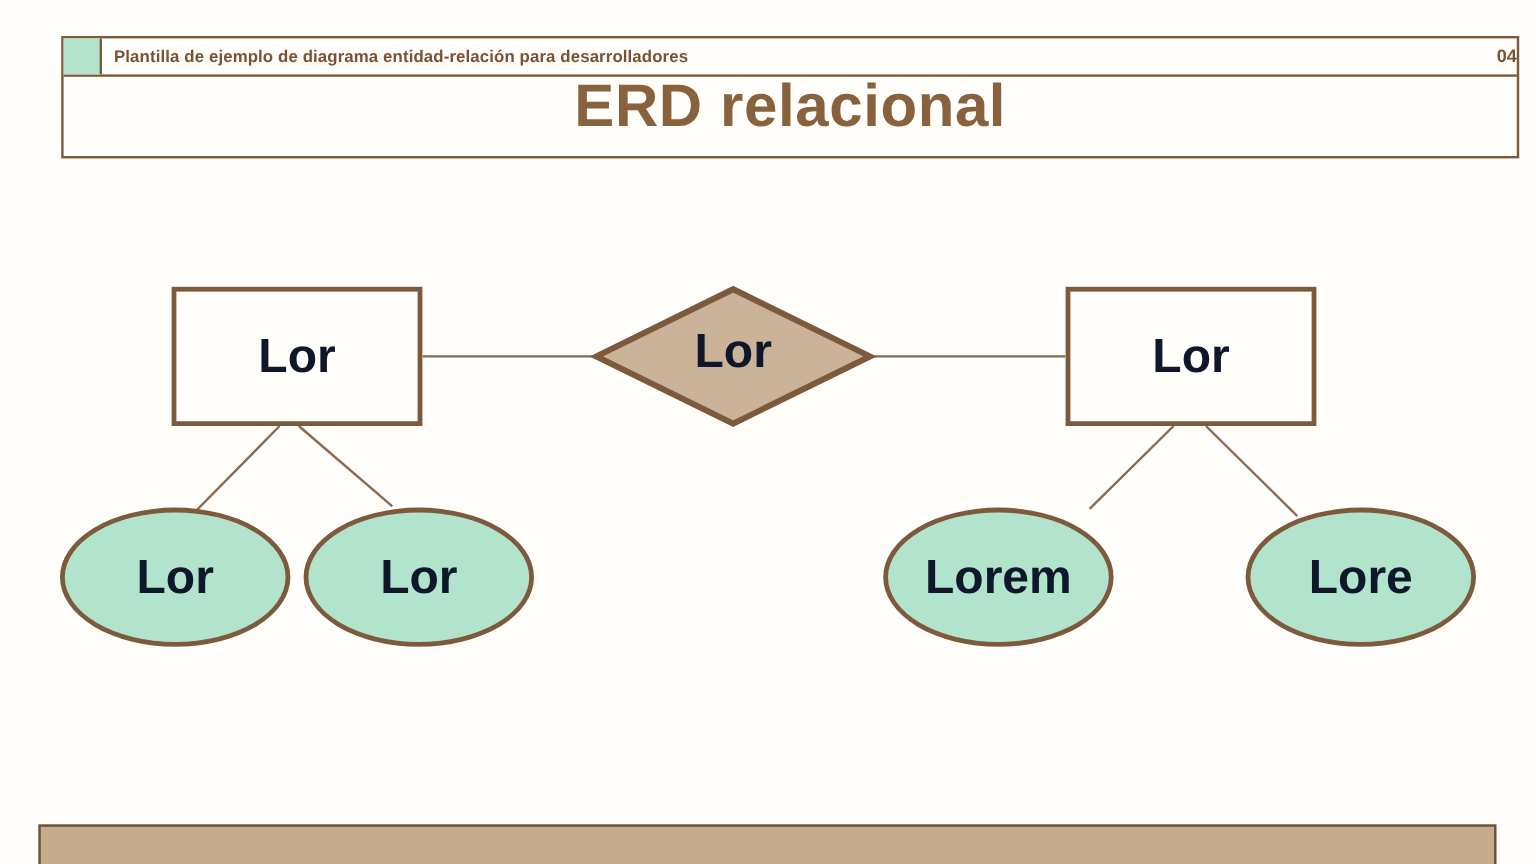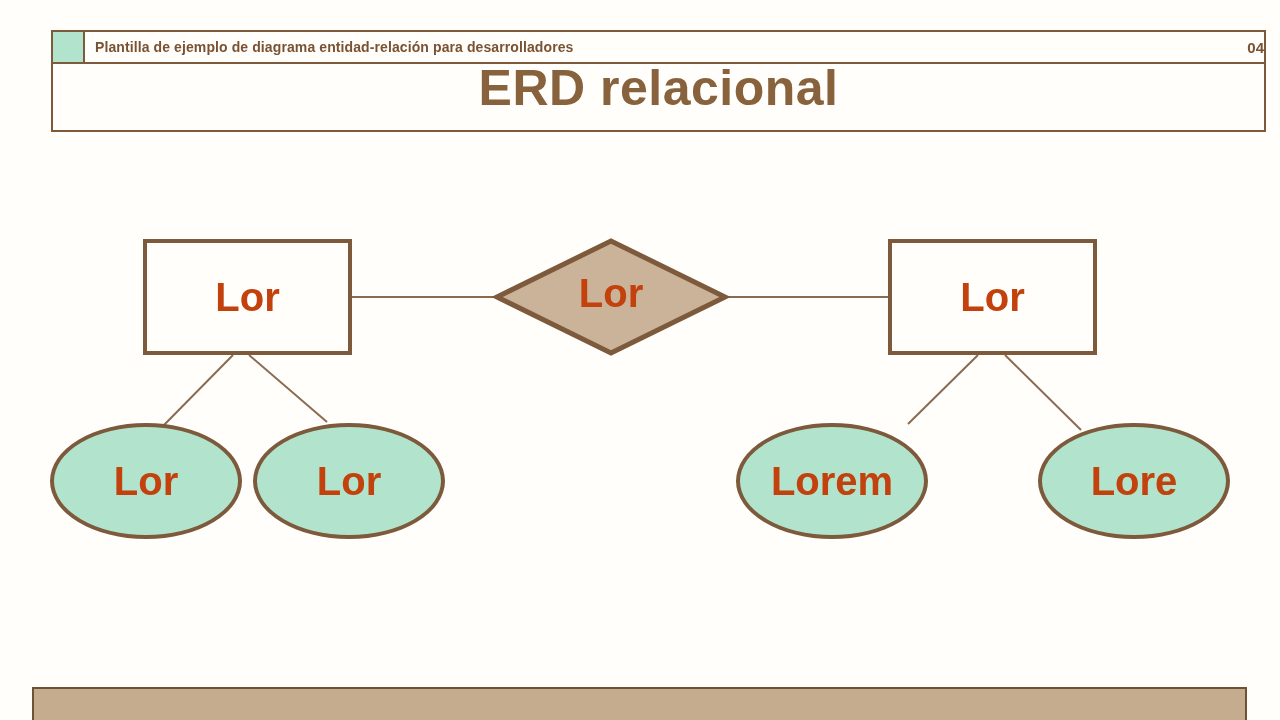--- a/index.html
+++ b/index.html
@@ -66,21 +66,21 @@
 
   
   .connector-svg {
     position: absolute;
     left: 0; top: 0;
     width: 1280px; height: 720px;
   }
   .shape-label {
     font-weight: bold;
     font-size: 40px;
-    color: #c2410c;
+    color: #0f172a;
   }
   .entity {
     position: absolute;
     width: 209px; height: 116px;
     border: 4px solid #7d5a3c;
     background: #fffefb;
     box-sizing: border-box;
     display: flex;
     align-items: center;
     justify-content: center;

